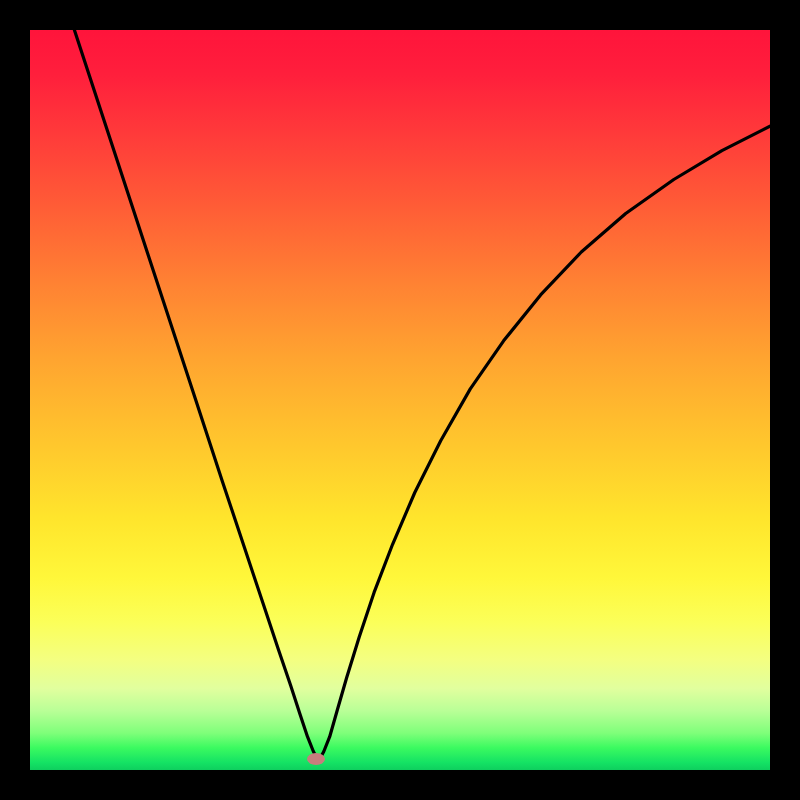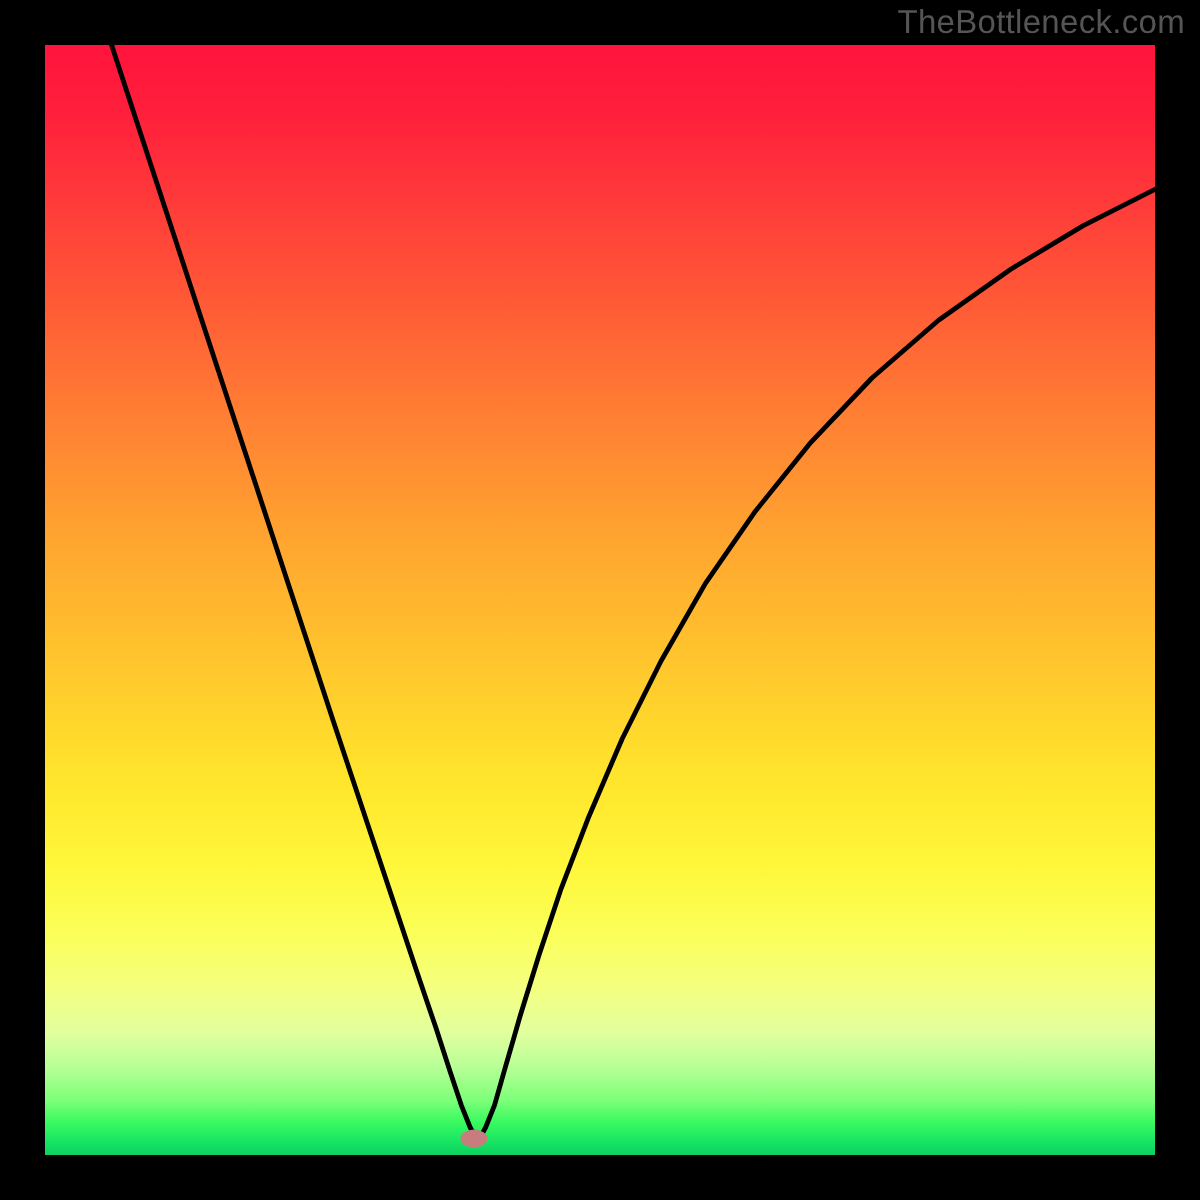--- a/index.html
+++ b/index.html
@@ -73,21 +73,20 @@
     height: 12px;
     border-radius: 50%;
     background: #c77d7d;
     transform: translate(-50%, -50%);
   }
 </style>
 </head>
 <body>
 
 <div class="frame">
-  <div class="watermark">TheBottleneck.com</div>
 
   <div class="plot-area">
     <div class="gradient"></div>
     <svg class="curve" viewBox="0 0 740 740" preserveAspectRatio="none">
       <path id="curve-path" fill="none" stroke="#000" stroke-width="3.2" stroke-linejoin="round" stroke-linecap="round" d="M44.4 0.0 L74.0 90.3 L103.6 180.6 L133.2 270.8 L162.8 361.1 L192.4 451.4 L214.6 518.0 L233.1 573.5 L247.9 617.9 L260.5 654.9 L270.1 684.5 L277.5 706.7 L283.4 721.5 L288.6 731.1 L293.8 721.5 L299.7 706.7 L307.1 680.8 L316.7 647.5 L329.3 606.8 L344.1 562.4 L362.6 514.3 L384.8 462.5 L410.7 410.7 L440.3 358.9 L473.6 310.8 L510.6 264.9 L551.3 222.0 L595.7 183.5 L643.8 149.5 L691.9 120.6 L740.0 96.2"></path>
     </svg>
     <div class="marker" id="marker" style="left: 286.38px; top: 728.9px;"></div>
   </div>
 </div>
 

